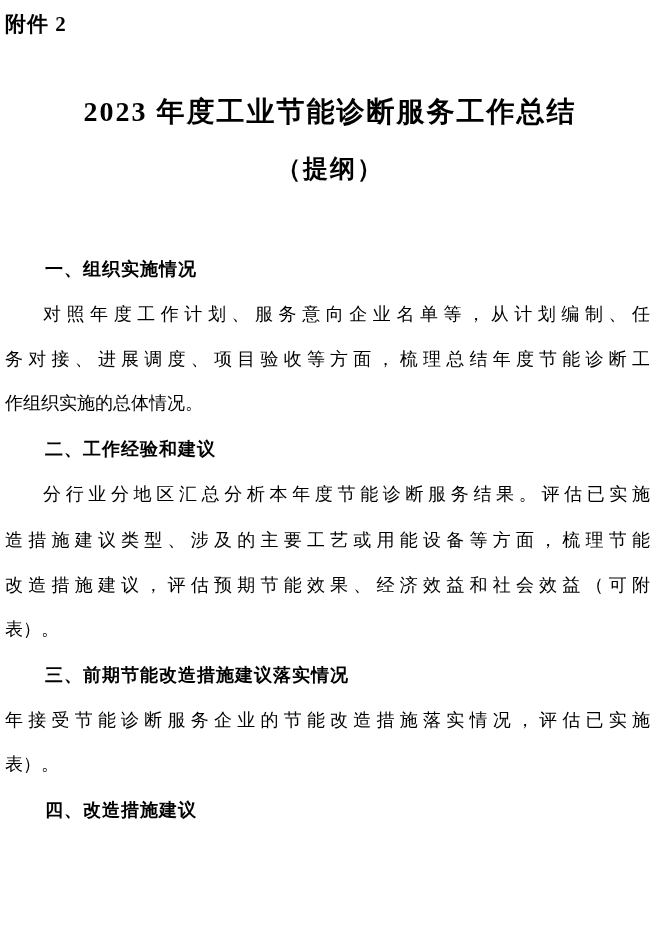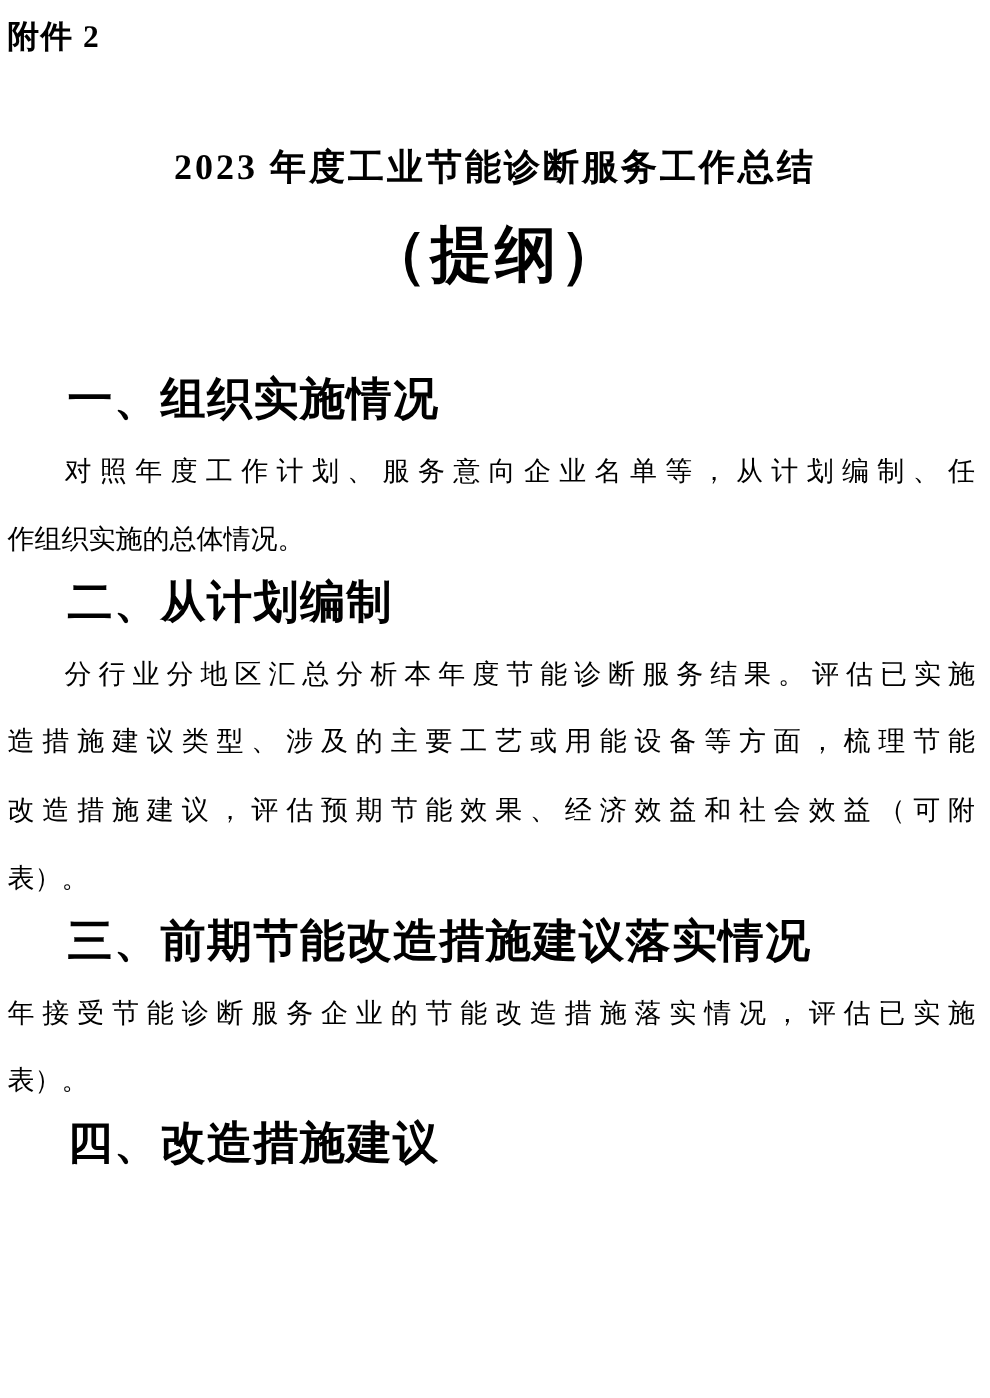--- a/index.html
+++ b/index.html
@@ -25,34 +25,34 @@
     font-family: "Liberation Serif", serif;
     letter-spacing: 1px;
     white-space: nowrap;
   }
   .doc-title {
     position: absolute;
     left: 0;
     right: 0;
     top: 93px;
     text-align: center;
-    font-size: 24px;
+    font-size: 28px;
     line-height: 38px;
     font-weight: 700;
     font-family: "Liberation Serif", serif;
     letter-spacing: 2px;
     white-space: nowrap;
   }
   .doc-subtitle {
     position: absolute;
     left: 0;
     right: 0;
     top: 151px;
     text-align: center;
-    font-size: 41px;
+    font-size: 25px;
     line-height: 36px;
     font-weight: 700;
     font-family: "Liberation Serif", serif;
     letter-spacing: 2px;
     white-space: nowrap;
   }
   .content {
     position: absolute;
     left: 5px;
     top: 247px;
@@ -70,25 +70,26 @@
     white-space: normal;
     text-align: justify;
     text-align-last: justify;
     text-justify: inter-character;
   }
   .line-first {
     text-indent: 38px;
   }
   .line-last {
     text-align: left;
+    font-family: Liberation Mono, monospace;
   }
   .line-heading {
-    font-family: Liberation Mono, monospace;
+    font-family: Liberation Serif, serif;
     font-weight: 700;
-    font-size: 30px;
+    font-size: 18px;
     text-indent: 40px;
     letter-spacing: 1px;
   }
   
   .corner-mark-left {
     position: absolute;
     left: 0;
     top: 919px;
     width: 2px;
     height: 12px;
@@ -111,22 +112,23 @@
 
   <div class="attachment-label">附件 2</div>
 
   <div class="doc-title">2023 年度工业节能诊断服务工作总结</div>
 
   <div class="doc-subtitle">（提纲）</div>
 
   <div class="content">
       <div class="line line-heading">一、组织实施情况</div>
       <div class="line line-first">对照年度工作计划、服务意向企业名单等，从计划编制、任</div>
+      <div class="line line-full">务对接、进展调度、项目验收等方面，梳理总结年度节能诊断工</div>
       <div class="line line-last">作组织实施的总体情况。</div>
-      <div class="line line-heading">二、从计划编制</div>
+      <div class="line line-heading">二、工作经验和建议</div>
       <div class="line line-first">分行业分地区汇总分析本年度节能诊断服务结果。评估已实施</div>
       <div class="line line-full">造措施建议类型、涉及的主要工艺或用能设备等方面，梳理节能</div>
       <div class="line line-full">改造措施建议，评估预期节能效果、经济效益和社会效益（可附</div>
       <div class="line line-last">表）。</div>
       <div class="line line-heading">三、前期节能改造措施建议落实情况</div>
       <div class="line line-full">年接受节能诊断服务企业的节能改造措施落实情况，评估已实施</div>
       <div class="line line-last">表）。</div>
       <div class="line line-heading">四、改造措施建议</div>
     </div>
 

